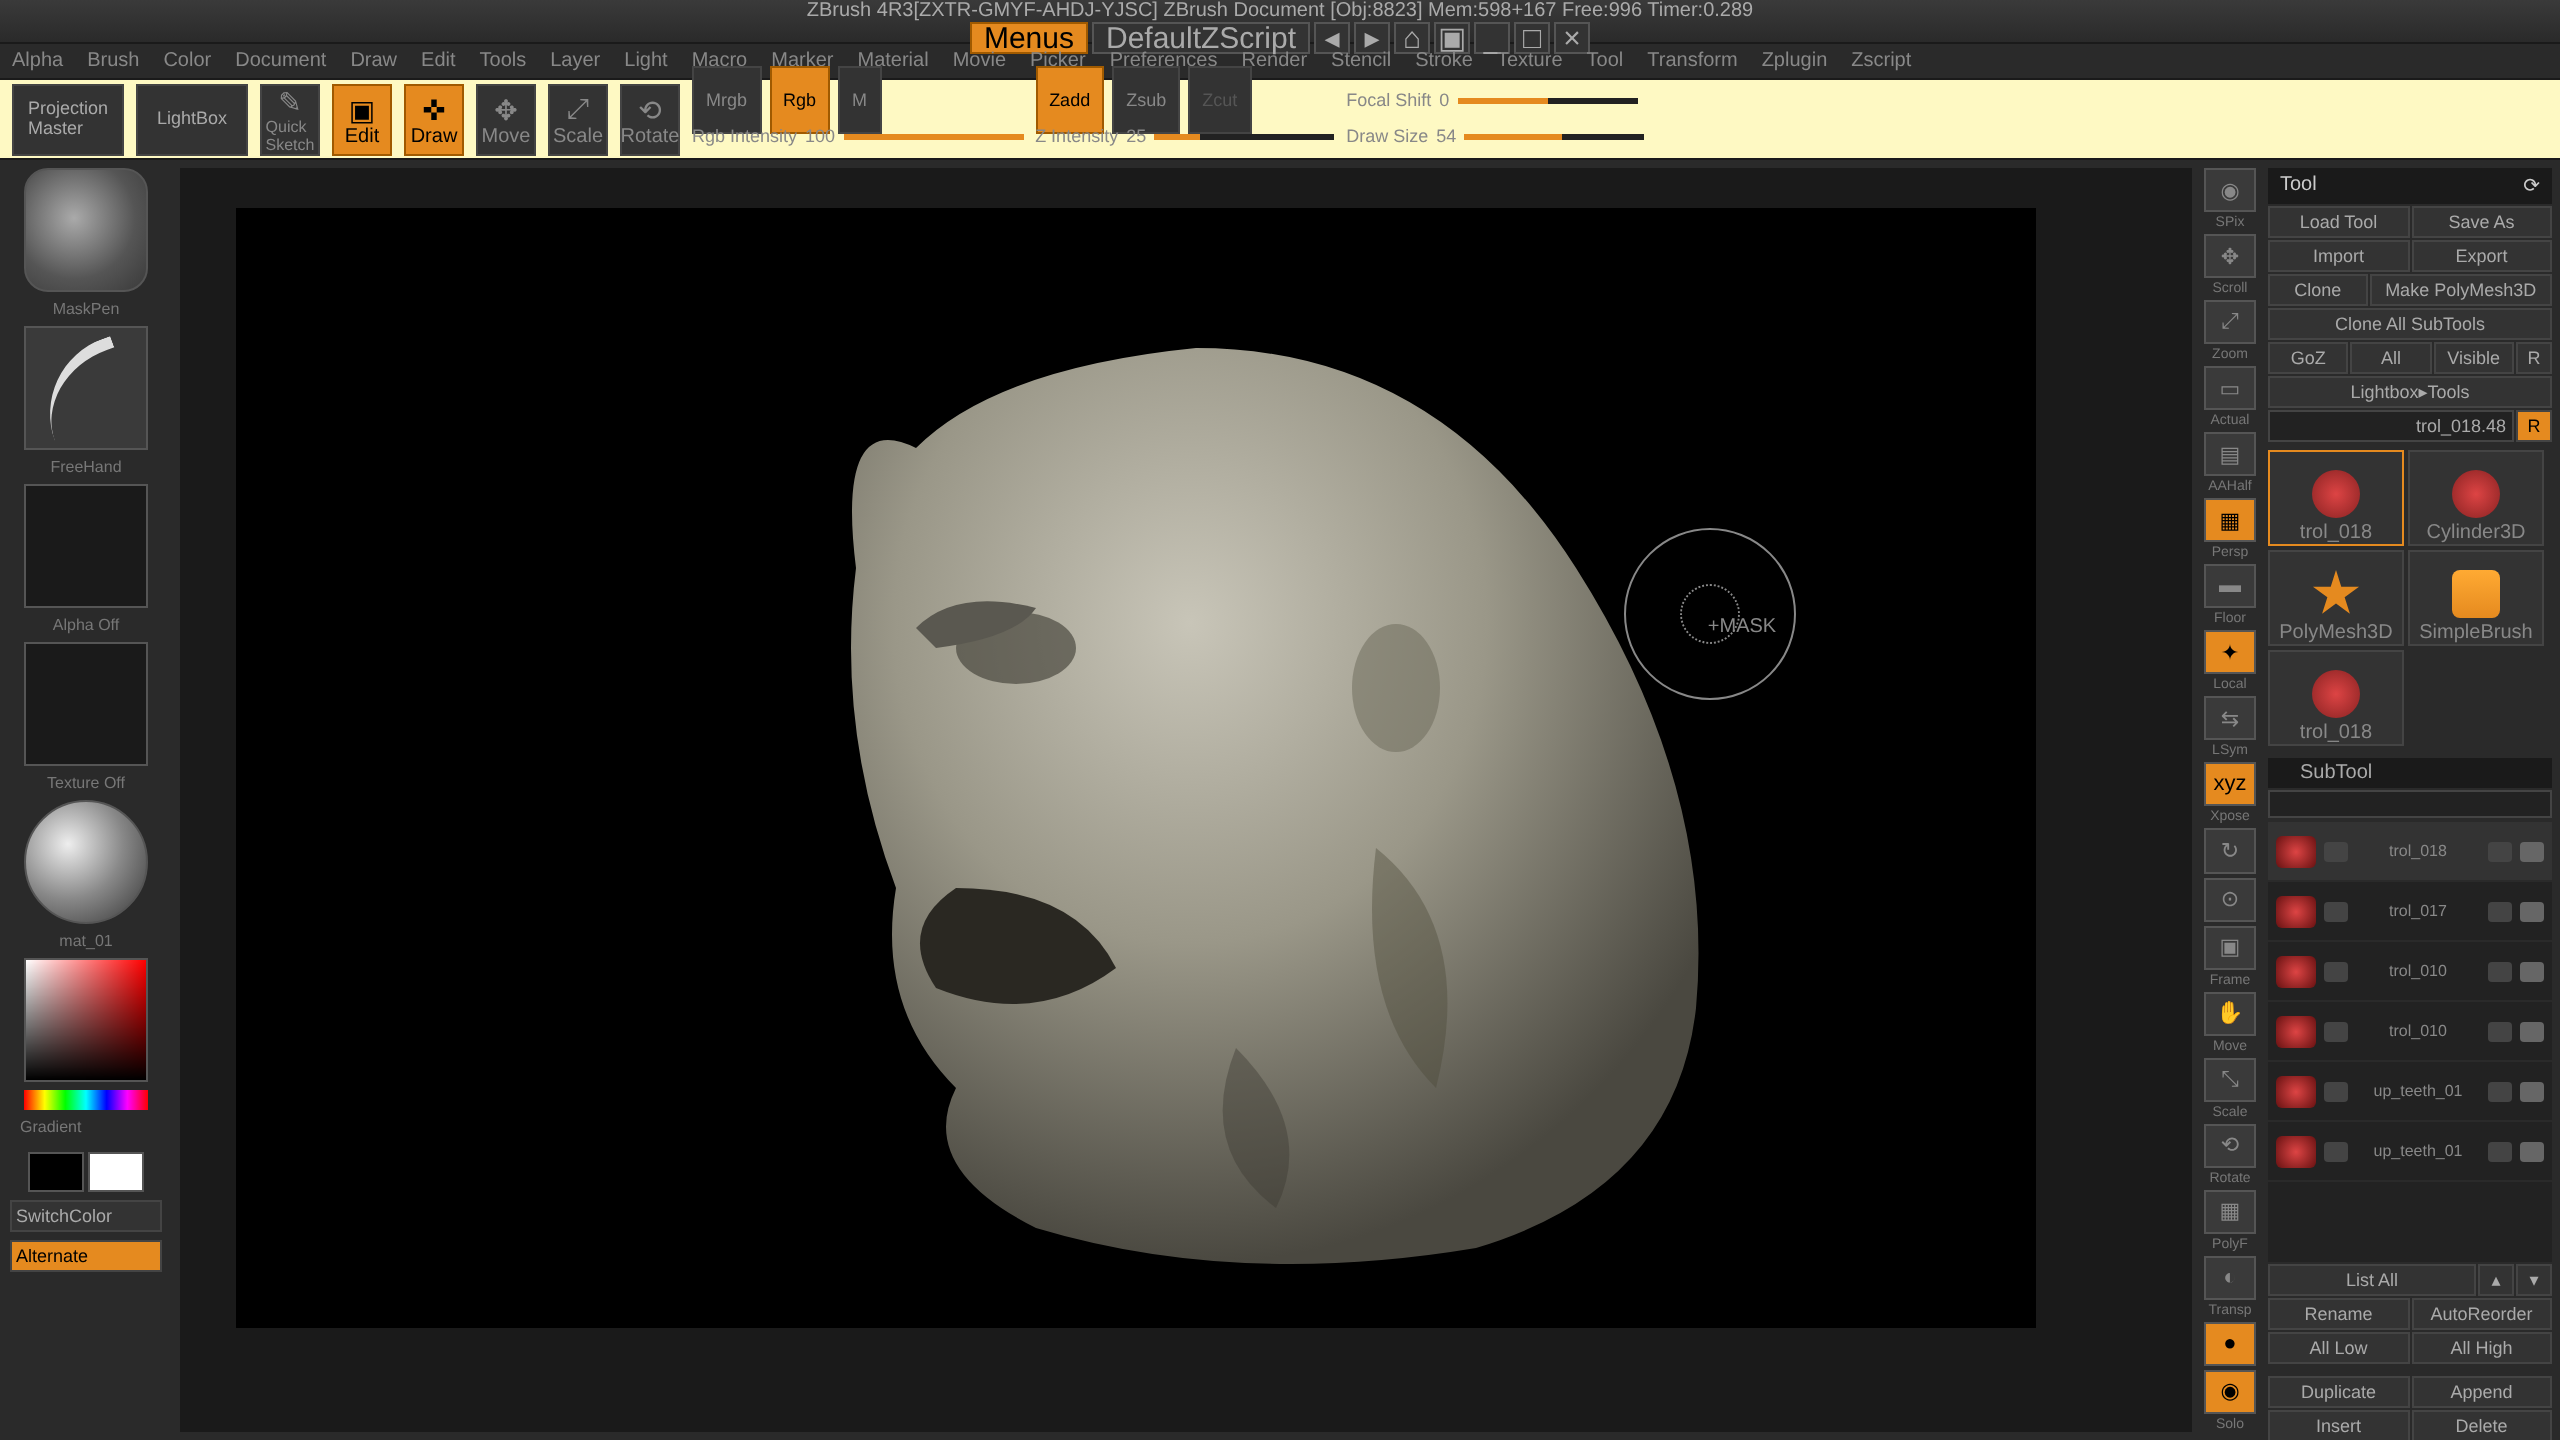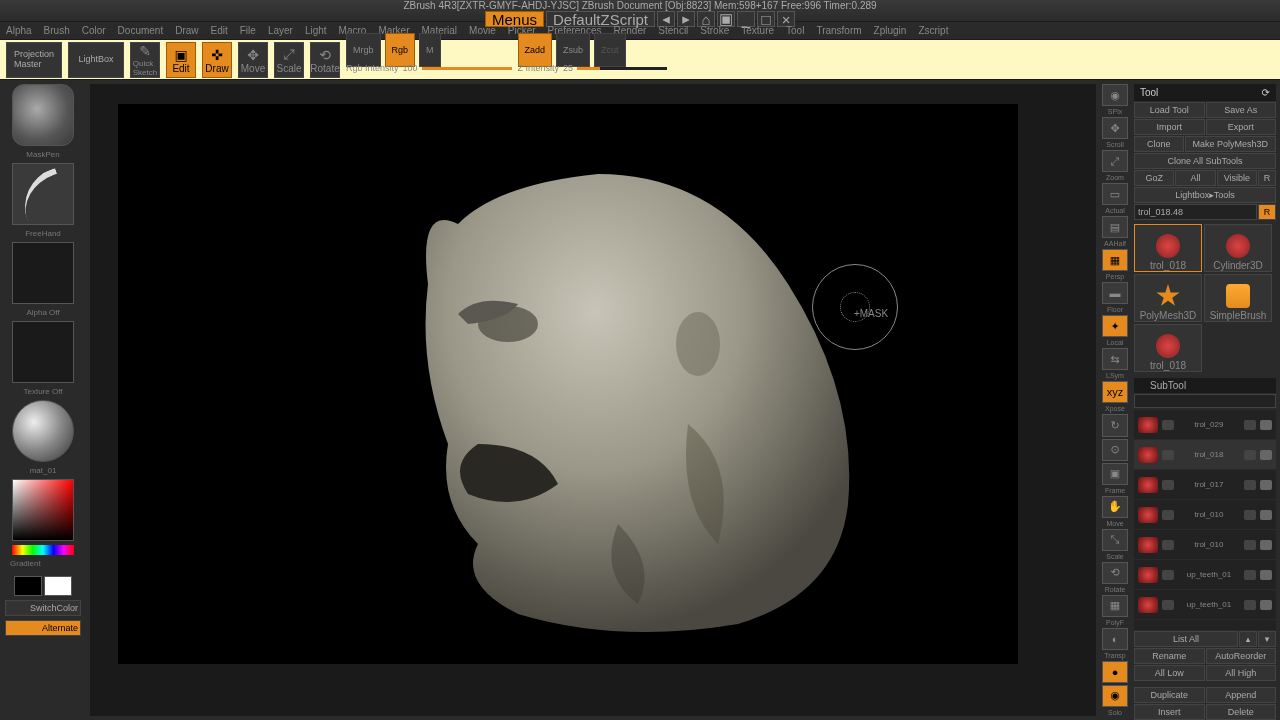--- a/index.html
+++ b/index.html
@@ -29,21 +29,21 @@
 .leftpanel { width: 86px; background: #2a2a2a; padding: 4px; display: flex; flex-direction: column; gap: 4px; }
 .leftpanel .thumb { width: 62px; height: 62px; background: #3a3a3a; border: 1px solid #555; margin: 0 auto; position: relative; }
 .leftpanel .thumb.brush { background: radial-gradient(circle at 40% 40%, #aaa, #555 60%, #3a3a3a); border-radius: 12px; }
 .leftpanel .thumb.stroke::after { content: ''; position: absolute; top: 10px; left: 8px; width: 44px; height: 44px; border-top: 6px solid #ddd; border-radius: 40px 0 40px 0; transform: rotate(-20deg); }
 .leftpanel .thumb.material { background: radial-gradient(circle at 35% 35%, #eee, #888 50%, #333); border-radius: 50%; }
 .leftpanel .lbl { text-align: center; color: #777; font-size: 8px; }
 .colorpicker { width: 62px; height: 62px; margin: 0 auto; background: linear-gradient(to right, #fff, #f00), linear-gradient(to top, #000, transparent); background-blend-mode: multiply; position: relative; border: 1px solid #555; }
 .huestrip { width: 62px; height: 10px; margin: 0 auto; background: linear-gradient(to right, red, yellow, lime, cyan, blue, magenta, red); }
 .swatches { display: flex; gap: 2px; justify-content: center; margin-top: 4px; }
 .swatches div { width: 28px; height: 20px; border: 1px solid #555; }
-.btnwide { width: 76px; margin: 0 auto; padding: 2px; background: #333; border: 1px solid #444; text-align: right; color: #aaa; font-size: 9px; }
+.btnwide { width: 76px; margin: 0 auto; padding: 2px; background: #333; border: 1px solid #444; text-align: left; color: #aaa; font-size: 9px; }
 .btnwide.on { background: #e58a1f; color: #000; }
 .canvas { flex: 1; background: #1a1a1a; position: relative; margin: 4px; }
 .viewport { position: absolute; top: 20px; left: 28px; width: 900px; height: 560px; background: #000; }
 .viewport .sculpt { position: absolute; top: 40px; left: 220px; width: 520px; height: 500px; }
 .viewport .cursor { position: absolute; top: 160px; right: 120px; width: 86px; height: 86px; border: 1px solid #888; border-radius: 50%; display: flex; align-items: center; justify-content: center; color: #888; font-size: 8px; }
 .viewport .cursor .inner { width: 30px; height: 30px; border: 1px dotted #888; border-radius: 50%; }
 .viewport .cursor .txt { position: absolute; bottom: 30px; margin-left: 32px; }
 .dockright { width: 30px; background: #2a2a2a; display: flex; flex-direction: column; gap: 2px; padding: 4px 2px; }
 .dockright .dbtn { width: 26px; height: 26px; background: #3a3a3a; border: 1px solid #555; color: #888; display: flex; align-items: center; justify-content: center; font-size: 11px; }
 .dockright .dbtn.on { background: #e58a1f; color: #000; }
@@ -88,21 +88,21 @@
   </div>
 </div>
 
 <div class="menubar">
   <span>Alpha</span>
   <span>Brush</span>
   <span>Color</span>
   <span>Document</span>
   <span>Draw</span>
   <span>Edit</span>
-  <span>File</span>
+  <span>Tools</span>
   <span>Layer</span>
   <span>Light</span>
   <span>Macro</span>
   <span>Marker</span>
   <span>Material</span>
   <span>Movie</span>
   <span>Picker</span>
   <span>Preferences</span>
   <span>Render</span>
   <span>Stencil</span>
@@ -161,20 +161,36 @@
     <div class="row">
       <span class="chip on">Zadd</span>
       <span class="chip">Zsub</span>
       <span class="chip" style="color:#555">Zcut</span>
     </div>
     <div class="row">
       <span class="lbl">Z Intensity</span>
       <span class="lbl">25</span>
       <div class="track">
           <div class="fill" style="width:25%"></div>
+        </div>
+    </div>
+  </div>
+  <div class="tb-slider">
+    <div class="row">
+      <span class="lbl">Focal Shift</span>
+      <span class="lbl">0</span>
+      <div class="track">
+          <div class="fill" style="width:50%"></div>
+        </div>
+    </div>
+    <div class="row">
+      <span class="lbl">Draw Size</span>
+      <span class="lbl">54</span>
+      <div class="track">
+          <div class="fill" style="width:54%"></div>
         </div>
     </div>
   </div>
 </div>
 
 <div class="main">
   <div class="leftpanel">
     <div class="thumb brush"></div>
     <div class="lbl">MaskPen</div>
     <div class="thumb stroke"></div>
@@ -284,21 +300,21 @@
     <div class="btnrow">
         <div>GoZ</div>
         <div>All</div>
         <div>Visible</div>
         <div class="sm">R</div>
       </div>
     <div class="btnrow">
         <div>Lightbox▸Tools</div>
       </div>
     <div class="btnrow">
-        <div style="text-align:left;background:#222">trol_018.48</div>
+        <div style="text-align:right;background:#222">trol_018.48</div>
         <div class="sm" style="background:#e58a1f;color:#000">R</div>
       </div>
     <div class="toolgrid" id="toolgrid">
         <div class="titem sel">
           <div class="tico "></div>
           <span>trol_018</span>
         </div>
         <div class="titem">
           <div class="tico "></div>
           <span>Cylinder3D</span>
@@ -314,27 +330,20 @@
         <div class="titem">
           <div class="tico "></div>
           <span>trol_018</span>
         </div>
       </div>
     <div class="subhdr">SubTool</div>
     <div class="btnrow" style="height:14px">
         <div style="background:#222"></div>
       </div>
     <div class="sublist" id="sublist">
-        <div class="subitem">
-          <div class="sico"></div>
-          <div class="svis"></div>
-          <div class="sname">trol_029</div>
-          <div class="svis"></div>
-          <div class="svis" style="background:#666"></div>
-        </div>
         <div class="subitem sel">
           <div class="sico"></div>
           <div class="svis"></div>
           <div class="sname">trol_018</div>
           <div class="svis"></div>
           <div class="svis" style="background:#666"></div>
         </div>
         <div class="subitem">
           <div class="sico"></div>
           <div class="svis"></div>

